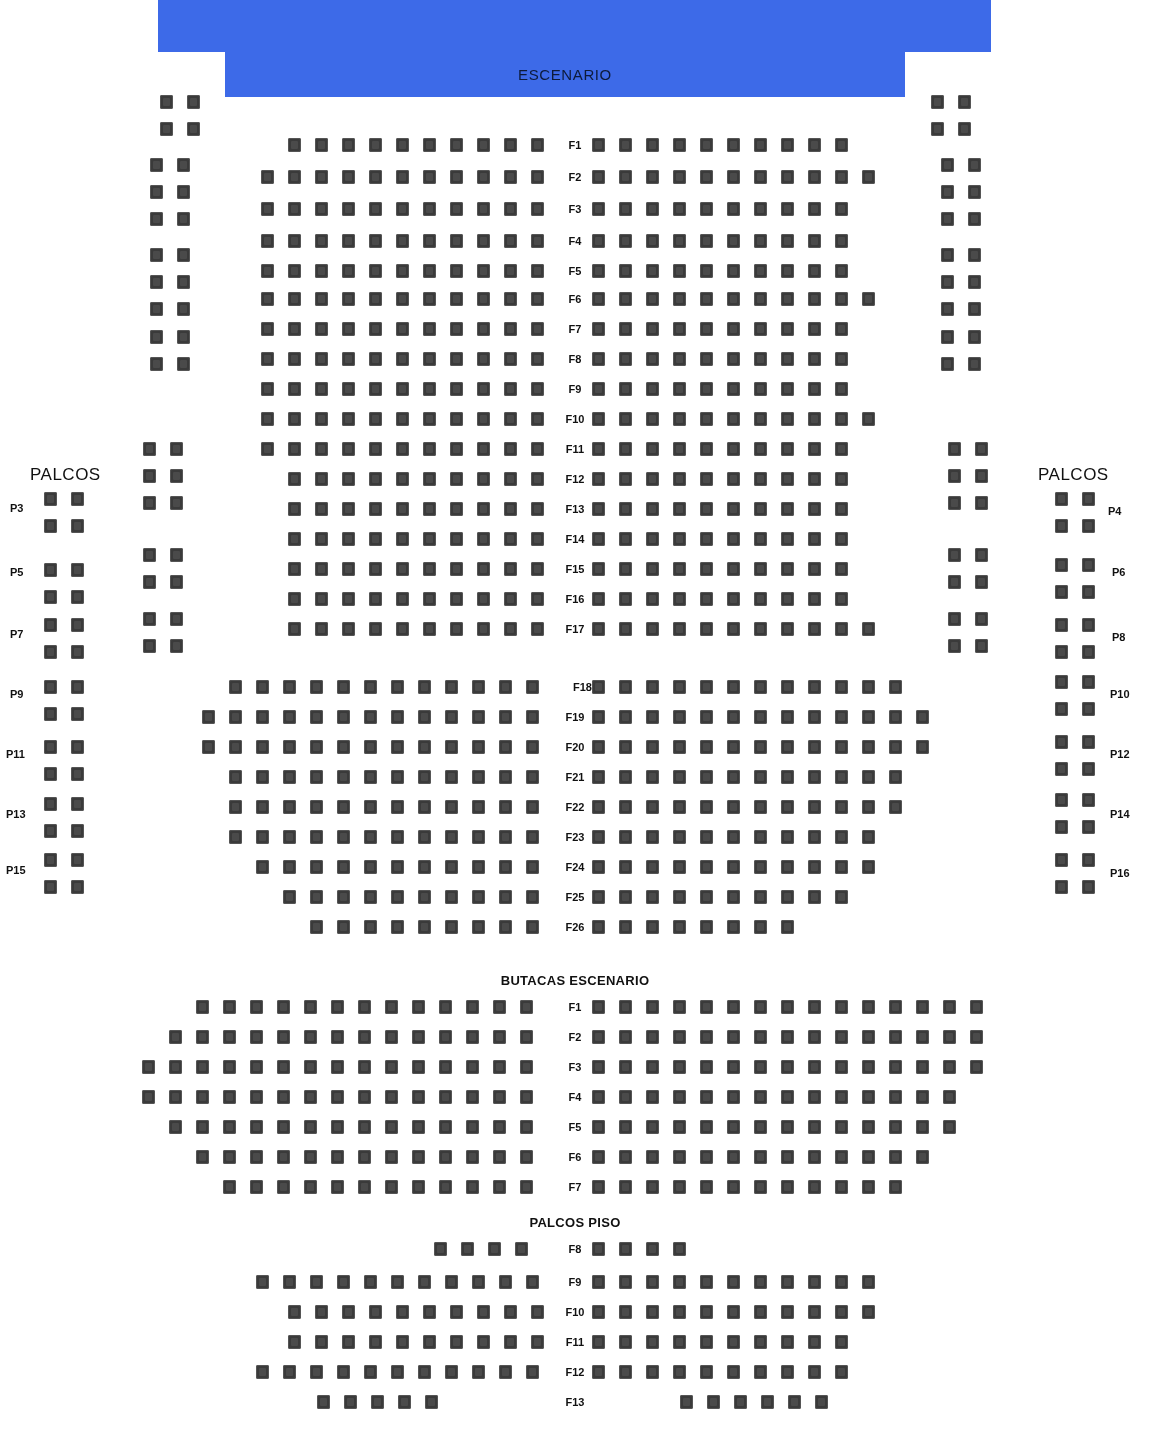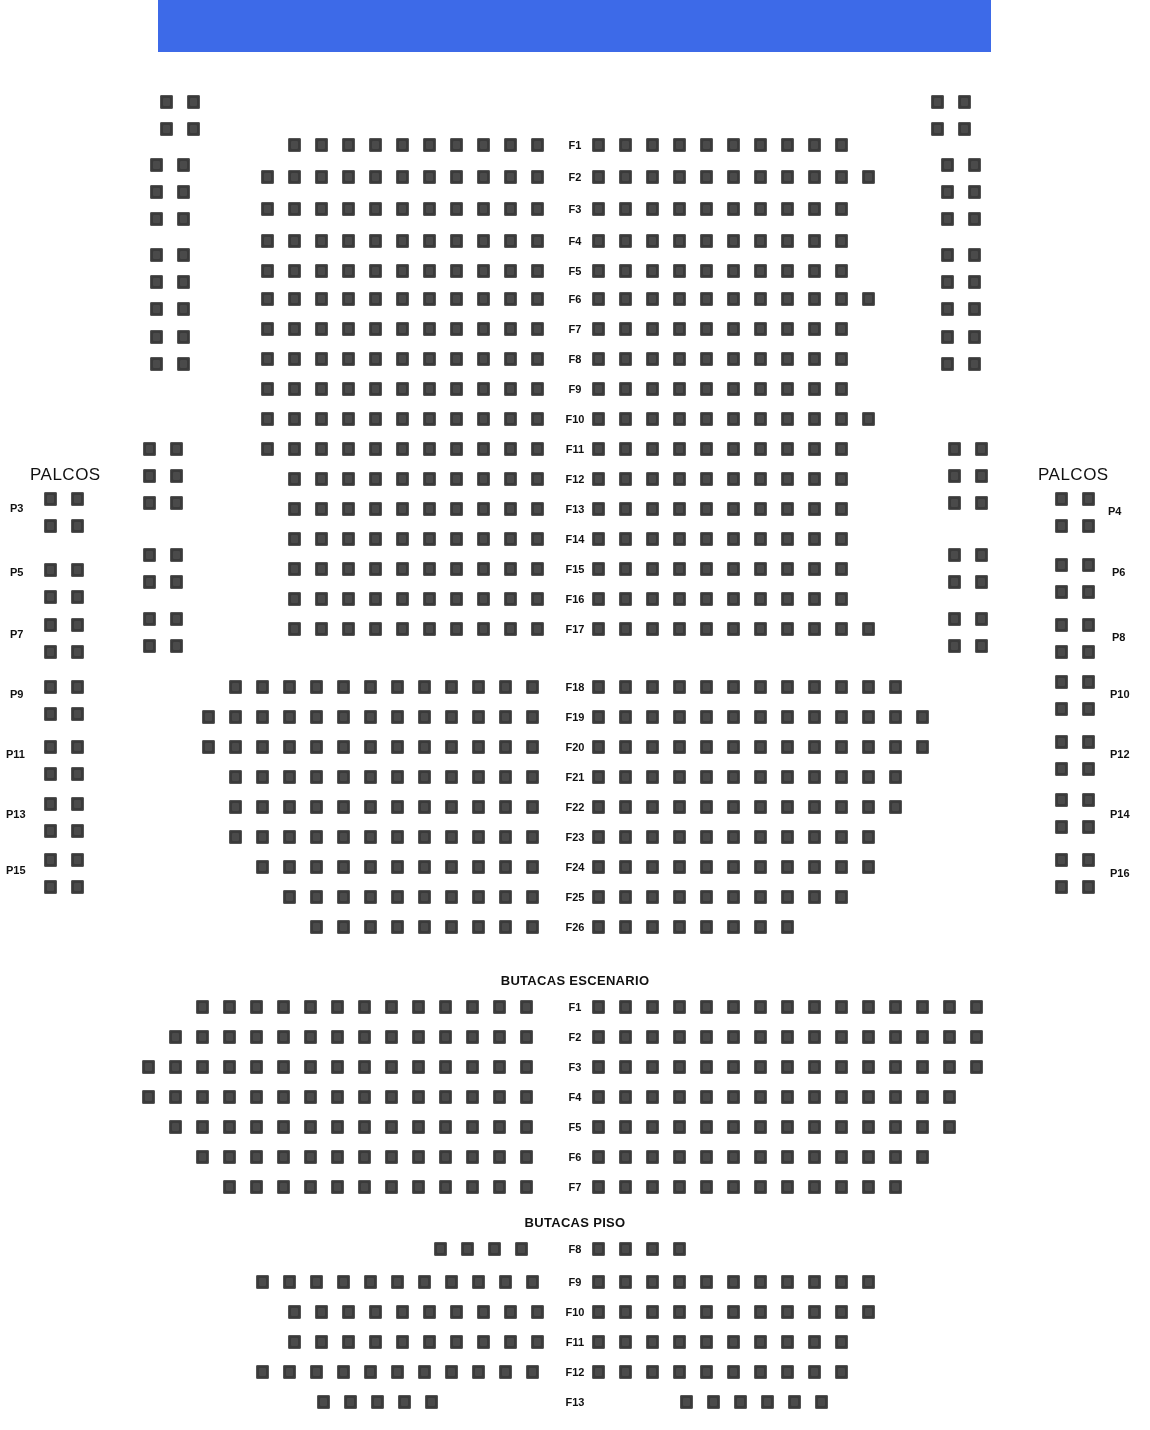--- a/index.html
+++ b/index.html
@@ -91,26 +91,27 @@
     font-weight: bold;
     color: #111;
   }
 </style>
 </head>
 <body>
 
 <div id="map">
 
   <div class="stage stage-top"></div>
+  <div class="stage stage-main">ESCENARIO</div>
 
   <div class="palcos-label" id="palcos-left-label" style="left: 30px; top: 465px;">PALCOS</div>
   <div class="palcos-label" id="palcos-right-label" style="left: 1038px; top: 465px;">PALCOS</div>
 
   <div class="sect-label" id="preferente-label" style="left: 465px; top: 973px; width: 220px;">BUTACAS ESCENARIO</div>
-  <div class="sect-label" id="piso-label" style="left: 465px; top: 1215px; width: 220px;">BUTACAS PISO</div>
+  <div class="sect-label" id="piso-label" style="left: 465px; top: 1215px; width: 220px;">PALCOS PISO</div>
 
   <div id="seats-layer">
       <div class="seat" style="left: 288px; top: 138px;"></div>
       <div class="seat" style="left: 315px; top: 138px;"></div>
       <div class="seat" style="left: 342px; top: 138px;"></div>
       <div class="seat" style="left: 369px; top: 138px;"></div>
       <div class="seat" style="left: 396px; top: 138px;"></div>
       <div class="seat" style="left: 423px; top: 138px;"></div>
       <div class="seat" style="left: 450px; top: 138px;"></div>
       <div class="seat" style="left: 477px; top: 138px;"></div>
@@ -494,21 +495,21 @@
       <div class="seat" style="left: 646px; top: 680px;"></div>
       <div class="seat" style="left: 673px; top: 680px;"></div>
       <div class="seat" style="left: 700px; top: 680px;"></div>
       <div class="seat" style="left: 727px; top: 680px;"></div>
       <div class="seat" style="left: 754px; top: 680px;"></div>
       <div class="seat" style="left: 781px; top: 680px;"></div>
       <div class="seat" style="left: 808px; top: 680px;"></div>
       <div class="seat" style="left: 835px; top: 680px;"></div>
       <div class="seat" style="left: 862px; top: 680px;"></div>
       <div class="seat" style="left: 889px; top: 680px;"></div>
-      <div class="rowlabel" style="left: 558px; top: 681px;">F18</div>
+      <div class="rowlabel" style="left: 558px; top: 681px; text-align: right;">F18</div>
       <div class="seat" style="left: 202px; top: 710px;"></div>
       <div class="seat" style="left: 229px; top: 710px;"></div>
       <div class="seat" style="left: 256px; top: 710px;"></div>
       <div class="seat" style="left: 283px; top: 710px;"></div>
       <div class="seat" style="left: 310px; top: 710px;"></div>
       <div class="seat" style="left: 337px; top: 710px;"></div>
       <div class="seat" style="left: 364px; top: 710px;"></div>
       <div class="seat" style="left: 391px; top: 710px;"></div>
       <div class="seat" style="left: 418px; top: 710px;"></div>
       <div class="seat" style="left: 445px; top: 710px;"></div>

